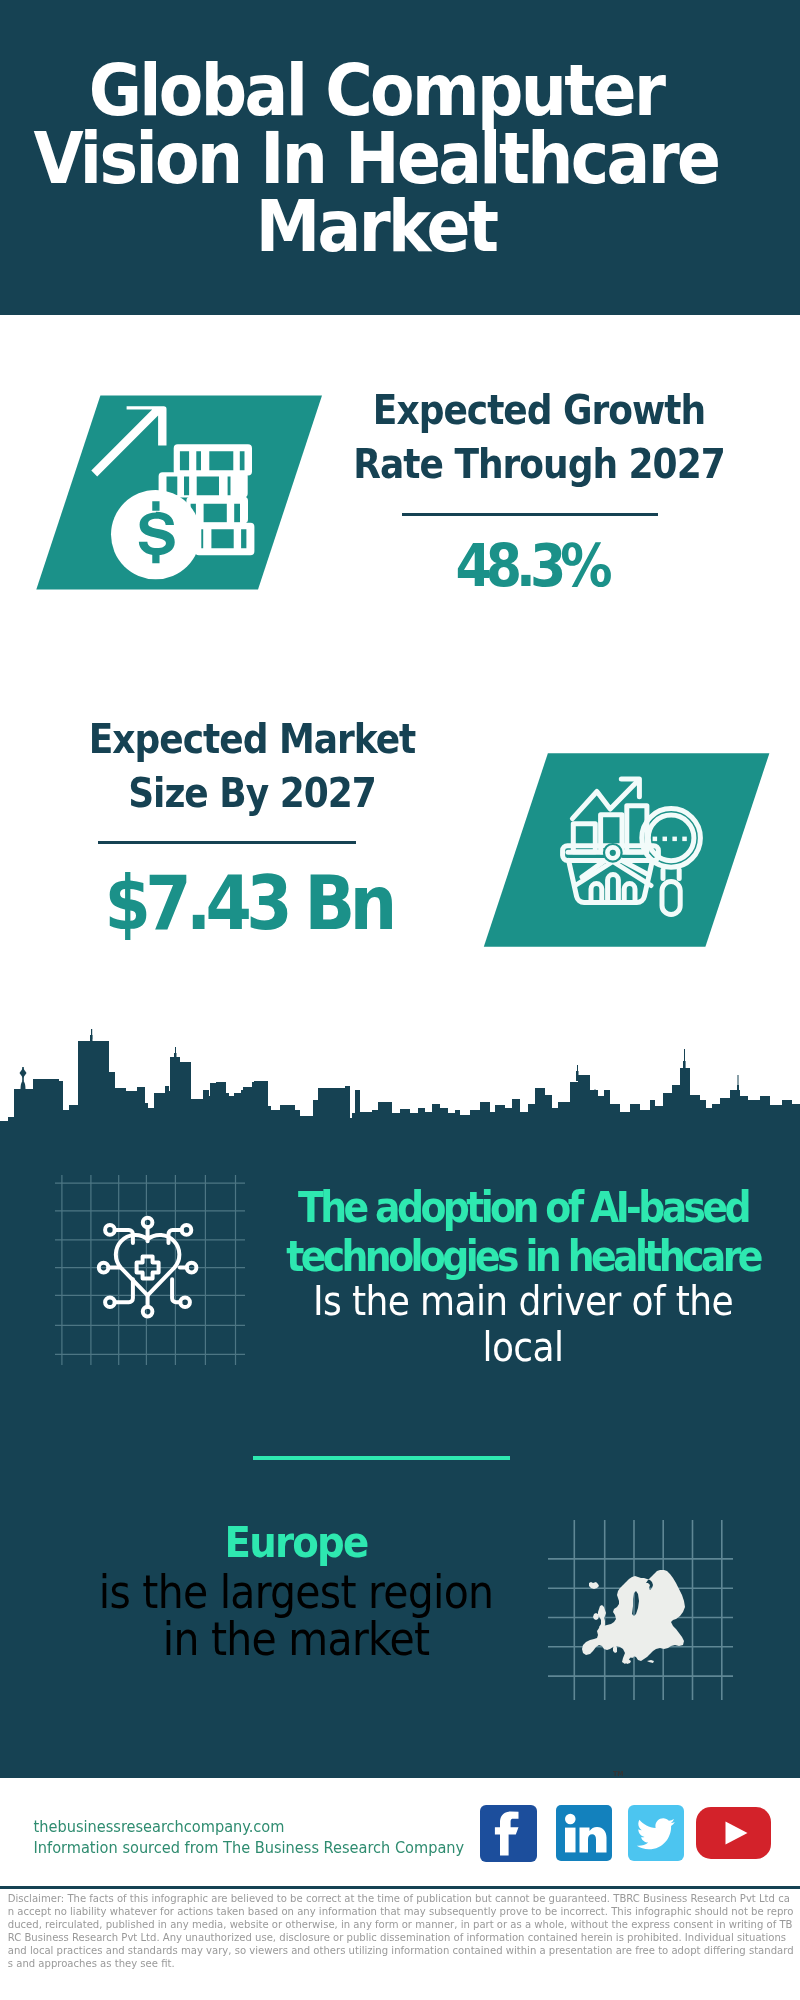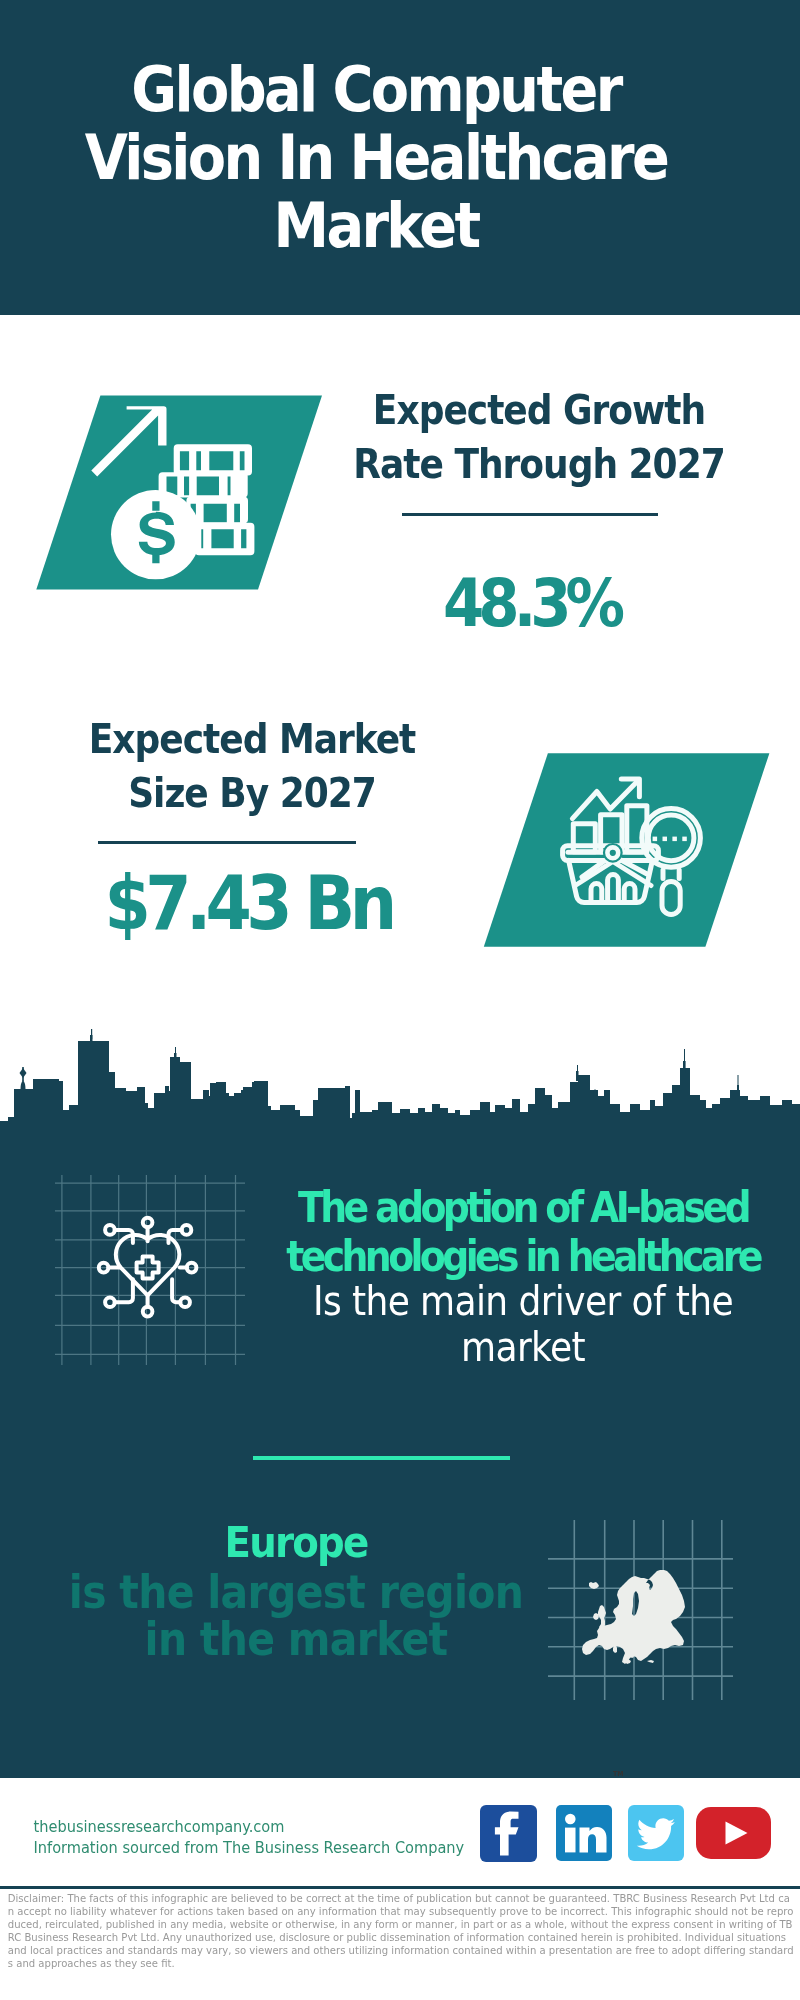--- a/index.html
+++ b/index.html
@@ -2,54 +2,54 @@
 <html><head>
 <meta charset="utf-8">
 <style>
   html,body{margin:0;padding:0;}
   body{width:800px;height:2000px;background:#ffffff;
        font-family:"DejaVu Sans",sans-serif;font-stretch:condensed;overflow:hidden;}
   .page{position:relative;width:800px;height:2000px;background:#fff;}
 
   
   .header{position:absolute;left:0;top:0;width:800px;height:315px;background:#164253;}
-  .header-title{position:absolute;left:0;top:56px;width:752px;color:#ffffff;font-size:62px;
+  .header-title{position:absolute;left:0;top:56px;width:752px;color:#ffffff;font-size:72px;
     font-weight:bold;text-align:center;line-height:68px;letter-spacing:-2.6px;white-space:pre-line;}
 
   
   .stat-label{color:#164253;font-size:40px;font-weight:bold;line-height:54px;text-align:center;
     letter-spacing:-1px;white-space:pre-line;}
   .stat-rule{height:3px;background:#164253;margin:0 auto;}
   .stat-value{color:#1b9189;font-weight:bold;text-align:center;line-height:1;}
 
   .block1{position:absolute;left:319px;top:383px;width:440px;}
   .block1 .stat-rule{width:256px;margin-top:22px;margin-left:83px;}
   
-  .block1 .stat-value{margin-top:55px;font-size:66px;letter-spacing:-6px;padding-right:16px;}
+  .block1 .stat-value{margin-top:21px;font-size:58px;letter-spacing:-6px;padding-right:16px;}
 
   .block2{position:absolute;left:32px;top:712px;width:440px;}
   .block2 .stat-rule{width:258px;margin-top:21px;margin-left:66px;}
   .block2 .stat-value{margin-top:22px;font-size:74px;letter-spacing:-5.6px;padding-right:8px;}
 
   .icon1{position:absolute;left:0px;top:394px;}
   .icon2{position:absolute;left:483px;top:752px;}
 
   
   .skyline{position:absolute;left:0;top:1005px;width:800px;}
   .darkband{position:absolute;left:0;top:1122px;width:800px;height:656px;background:#164253;}
 
   .driver-text{position:absolute;left:268px;top:1183px;width:510px;text-align:center;}
   .driver-hl{color:#2ee8b0;font-size:42px;font-weight:bold;line-height:49px;letter-spacing:-3.6px;white-space:pre-line;}
   .driver-sub{color:#ffffff;font-size:40px;font-weight:normal;line-height:46px;letter-spacing:-0.6px;white-space:pre-line;margin-top:-3px;}
   .heart-icon{position:absolute;left:55px;top:1175px;}
   .mid-rule{position:absolute;left:253px;top:1456px;width:257px;height:4px;background:#2ee8b0;}
 
   .europe-text{position:absolute;left:16px;top:1517px;width:560px;text-align:center;}
   .europe-hl{color:#2ee8b0;font-size:43px;font-weight:bold;line-height:50px;letter-spacing:-1.8px;white-space:pre-line;}
-  .europe-sub{color:#0f766e;font-size:45.5px;font-weight:bold;line-height:47px;letter-spacing:-0.7px;white-space:pre-line;margin-top:2px;}
+  .europe-sub{color:#000000;font-size:45.5px;font-weight:normal;line-height:47px;letter-spacing:-0.7px;white-space:pre-line;margin-top:2px;}
   .map-icon{position:absolute;left:548px;top:1520px;}
 
   
   .footer{position:absolute;left:0;top:1778px;width:800px;height:222px;background:#ffffff;}
   .src-text{position:absolute;left:33.5px;top:1816px;color:#2f8c70;font-size:16.2px;line-height:21px;}
   .social{position:absolute;top:1805px;}
   .tm{position:absolute;left:613px;top:1770px;color:#333;font-size:7px;font-weight:bold;}
   .divider{position:absolute;left:0;top:1886px;width:800px;height:3px;background:#164253;}
   .disclaimer{position:absolute;left:7.8px;top:1892px;width:786px;color:#9a9a9a;font-size:11.2px;line-height:13px;text-align:left;word-break:break-all;font-stretch:condensed;}
 </style>
@@ -221,21 +221,21 @@
       <circle cx="54.9" cy="127.3" r="4.8"></circle>
       <circle cx="130.1" cy="127.3" r="4.8"></circle>
       <circle cx="92.6" cy="136.6" r="4.8"></circle>
     </g>
   </svg>
 
   <div class="driver-text">
     <div class="driver-hl">The adoption of AI-based
 technologies in healthcare</div>
     <div class="driver-sub">Is the main driver of the
-market</div>
+local</div>
   </div>
   <div class="mid-rule"></div>
 
   <svg class="map-icon" width="185" height="180" viewBox="0 0 185 180">
     <g stroke="#5f8795" stroke-width="1.6">
         <line x1="26.3" y1="0" x2="26.3" y2="180"></line>
         <line x1="56.7" y1="0" x2="56.7" y2="180"></line>
         <line x1="86.0" y1="0" x2="86.0" y2="180"></line>
         <line x1="115.2" y1="0" x2="115.2" y2="180"></line>
         <line x1="144.5" y1="0" x2="144.5" y2="180"></line>

